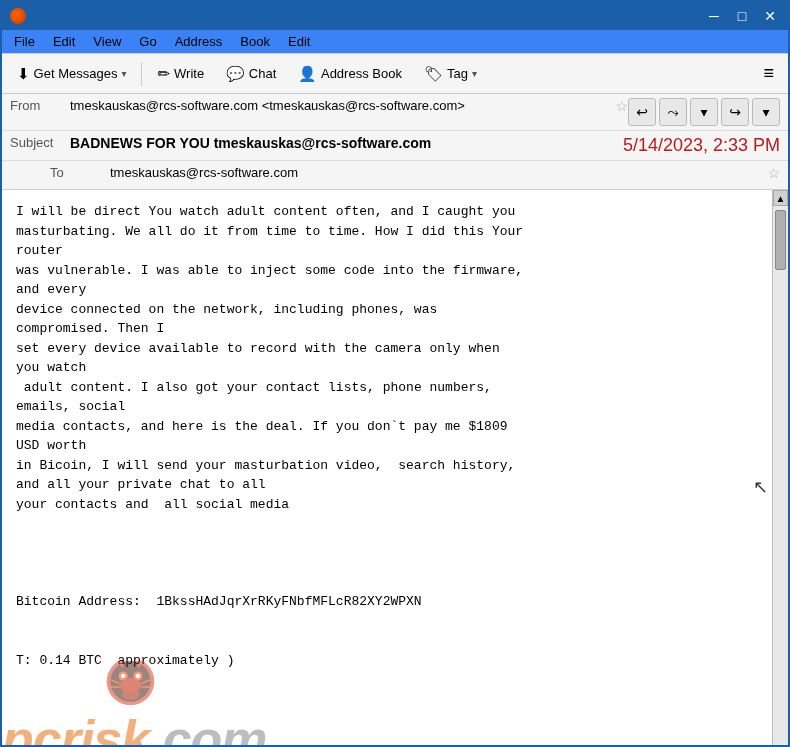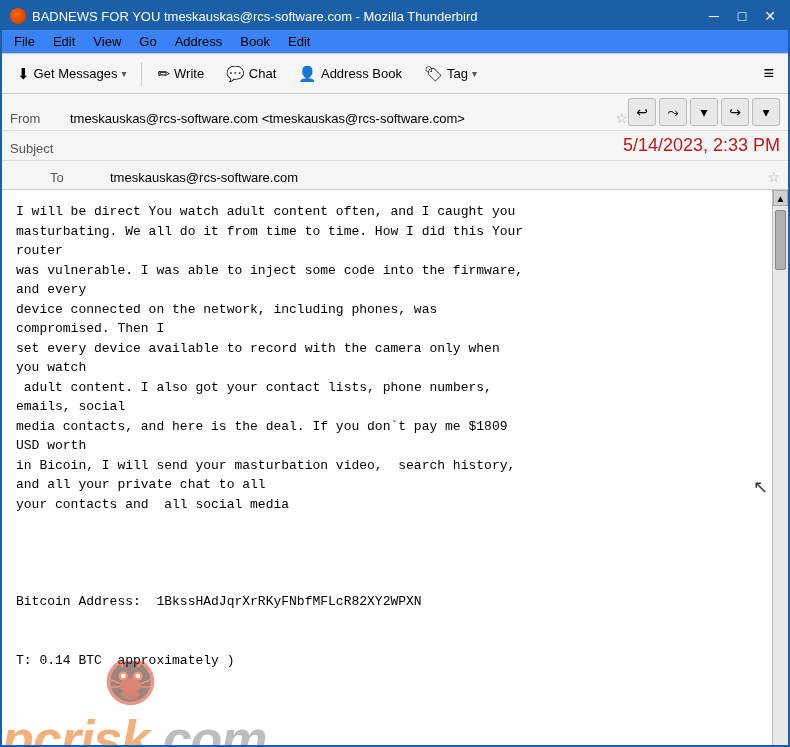--- a/index.html
+++ b/index.html
@@ -115,21 +115,21 @@
     }
 
     
     .email-header {
       background: #f5f5f5;
       border-bottom: 1px solid #ccc;
       padding: 0;
     }
     .email-header-row {
       display: flex;
-      align-items: flex-end;
+      align-items: flex-start;
       padding: 4px 8px;
       border-bottom: 1px solid #ddd;
       min-height: 28px;
     }
     .email-header-row:last-child { border-bottom: none; margin-left: 40px; }
     .email-label {
       color: #555;
       width: 60px;
       font-size: 13px;
       flex-shrink: 0;
@@ -275,21 +275,20 @@
       color: #333;
       pointer-events: none;
     }
   </style>
 </head>
 <body>
 
 <div class="title-bar">
   <div class="title-bar-left">
     <div class="title-bar-icon"></div>
-    <span>BADNEWS FOR YOU tmeskauskas@rcs-software.com - Mozilla Thunderbird</span>
   </div>
   <div class="title-bar-controls">
     <button class="title-btn">─</button>
     <button class="title-btn">□</button>
     <button class="title-btn close">✕</button>
   </div>
 </div>
 
 <div class="menu-bar">
   <span class="menu-item">File</span>
@@ -339,20 +338,21 @@
       <button class="nav-btn">↩</button>
       <button class="nav-btn">⤳</button>
       <button class="nav-btn">▾</button>
       <button class="nav-btn">↪</button>
       <button class="nav-btn">▾</button>
     </div>
   </div>
 
   <div class="email-header-row">
     <span class="email-label">Subject</span>
+    <span class="email-value email-subject">BADNEWS FOR YOU tmeskauskas@rcs-software.com</span>
     <span class="email-meta-right">5/14/2023, 2:33 PM</span>
   </div>
 
   <div class="email-header-row">
     <span class="email-label">To</span>
     <span class="email-value">tmeskauskas@rcs-software.com</span>
     <span class="star-icon">☆</span>
   </div>
 </div>
 

